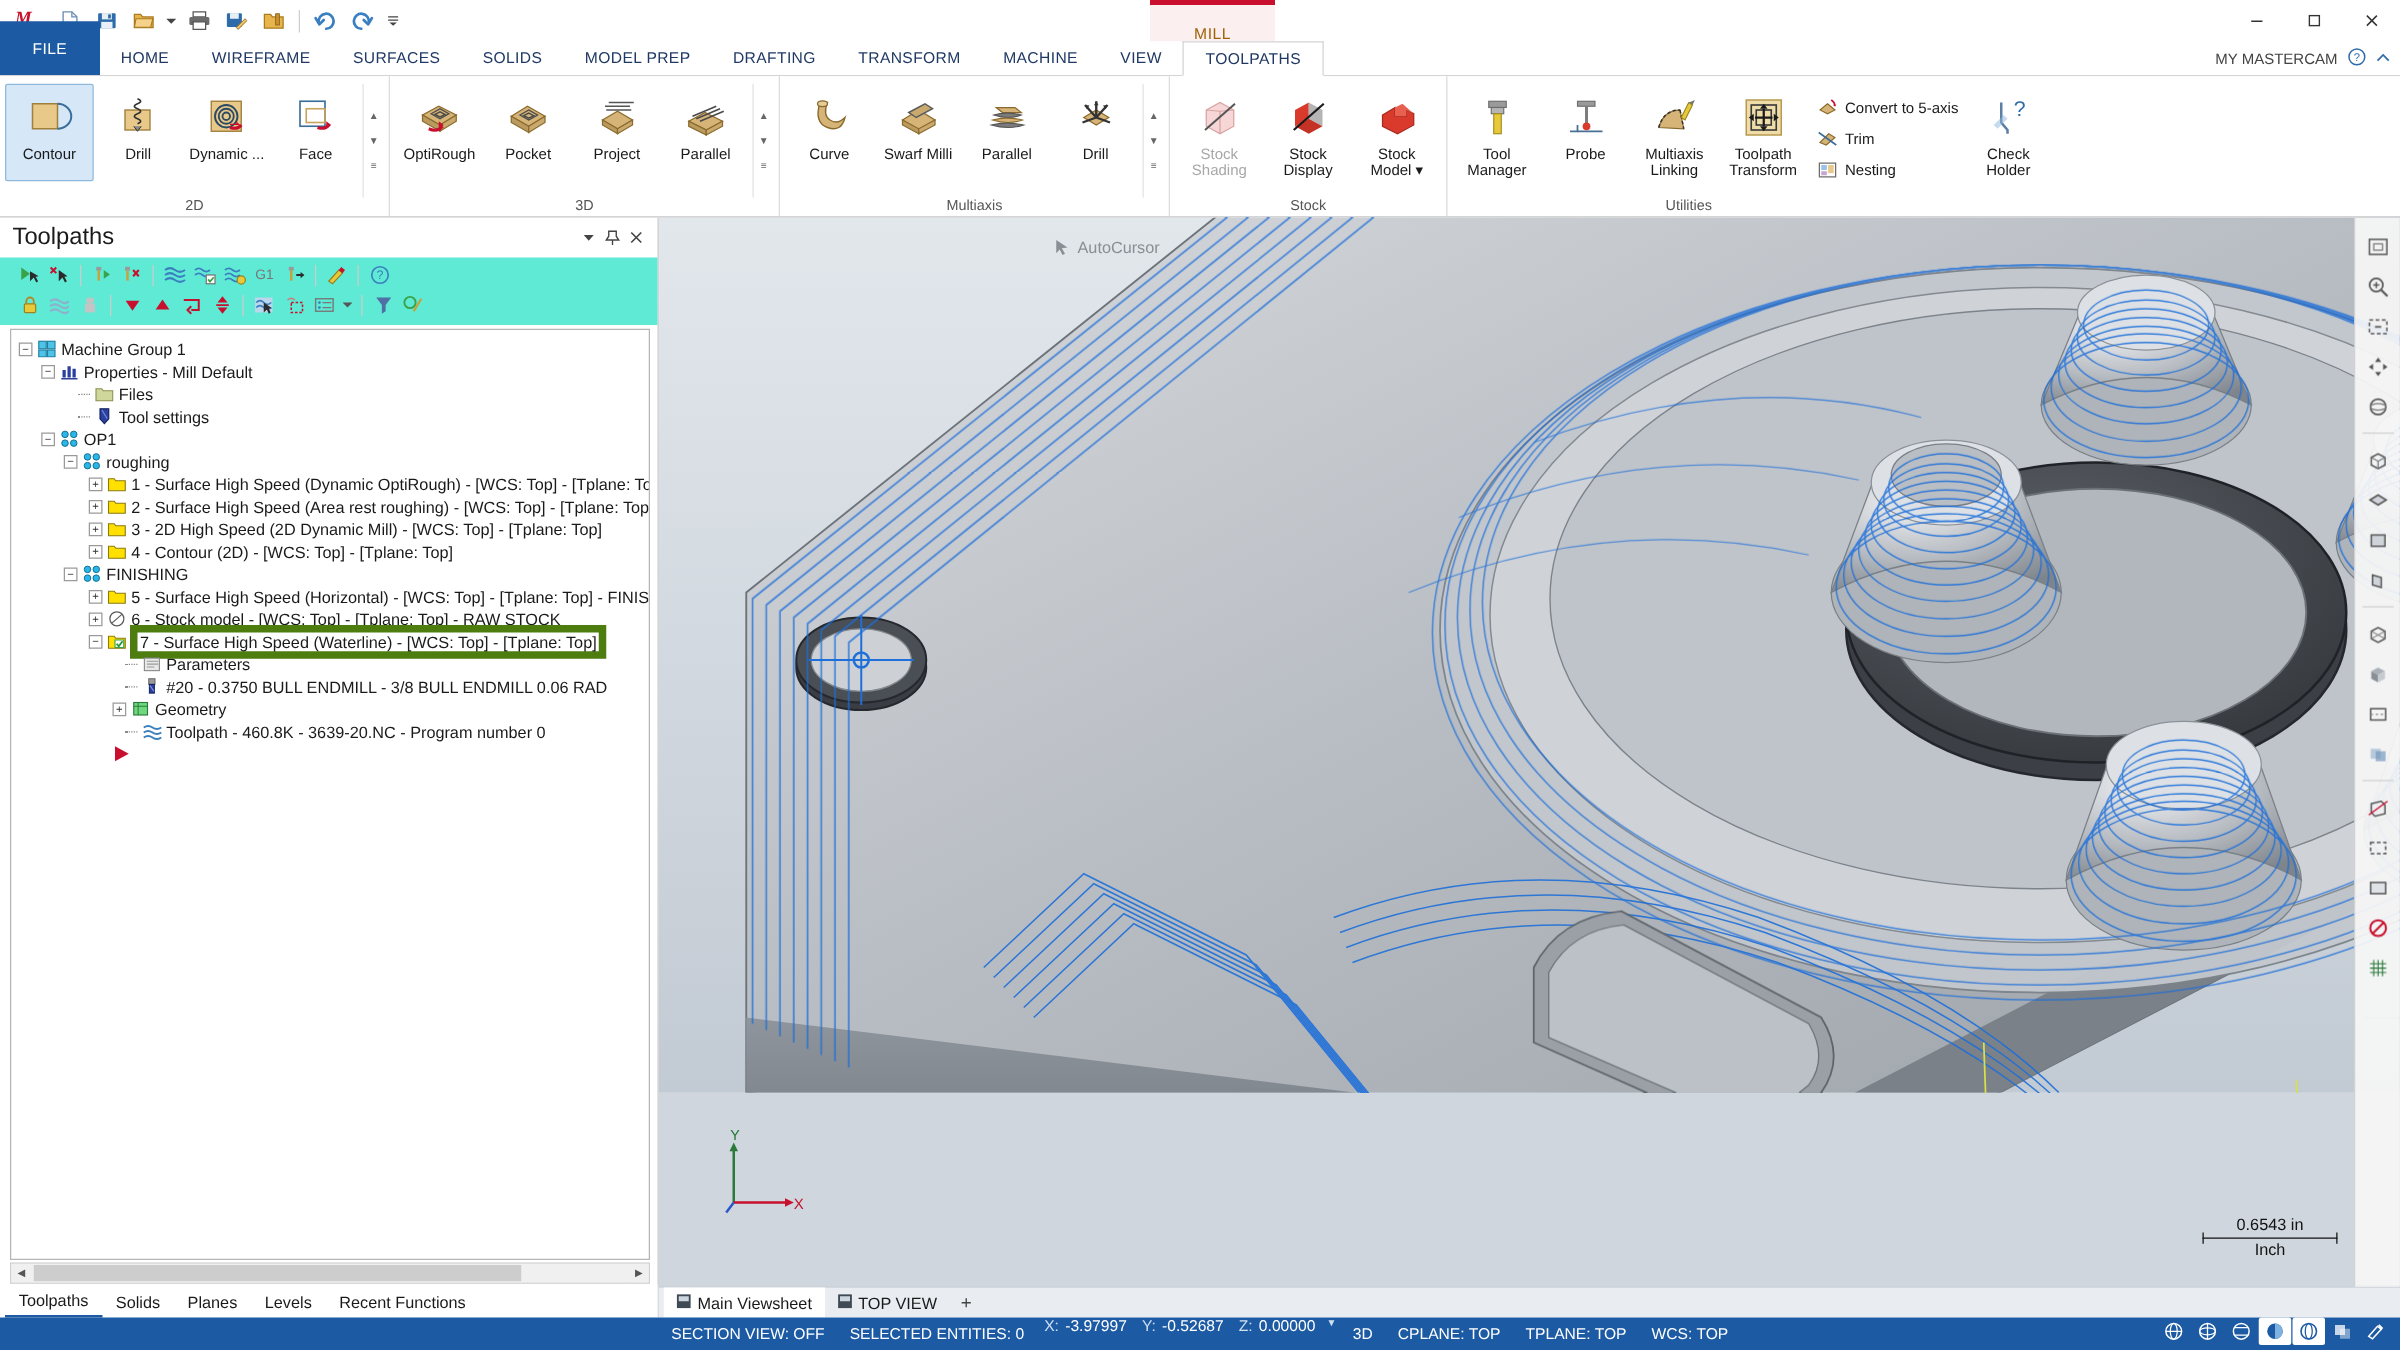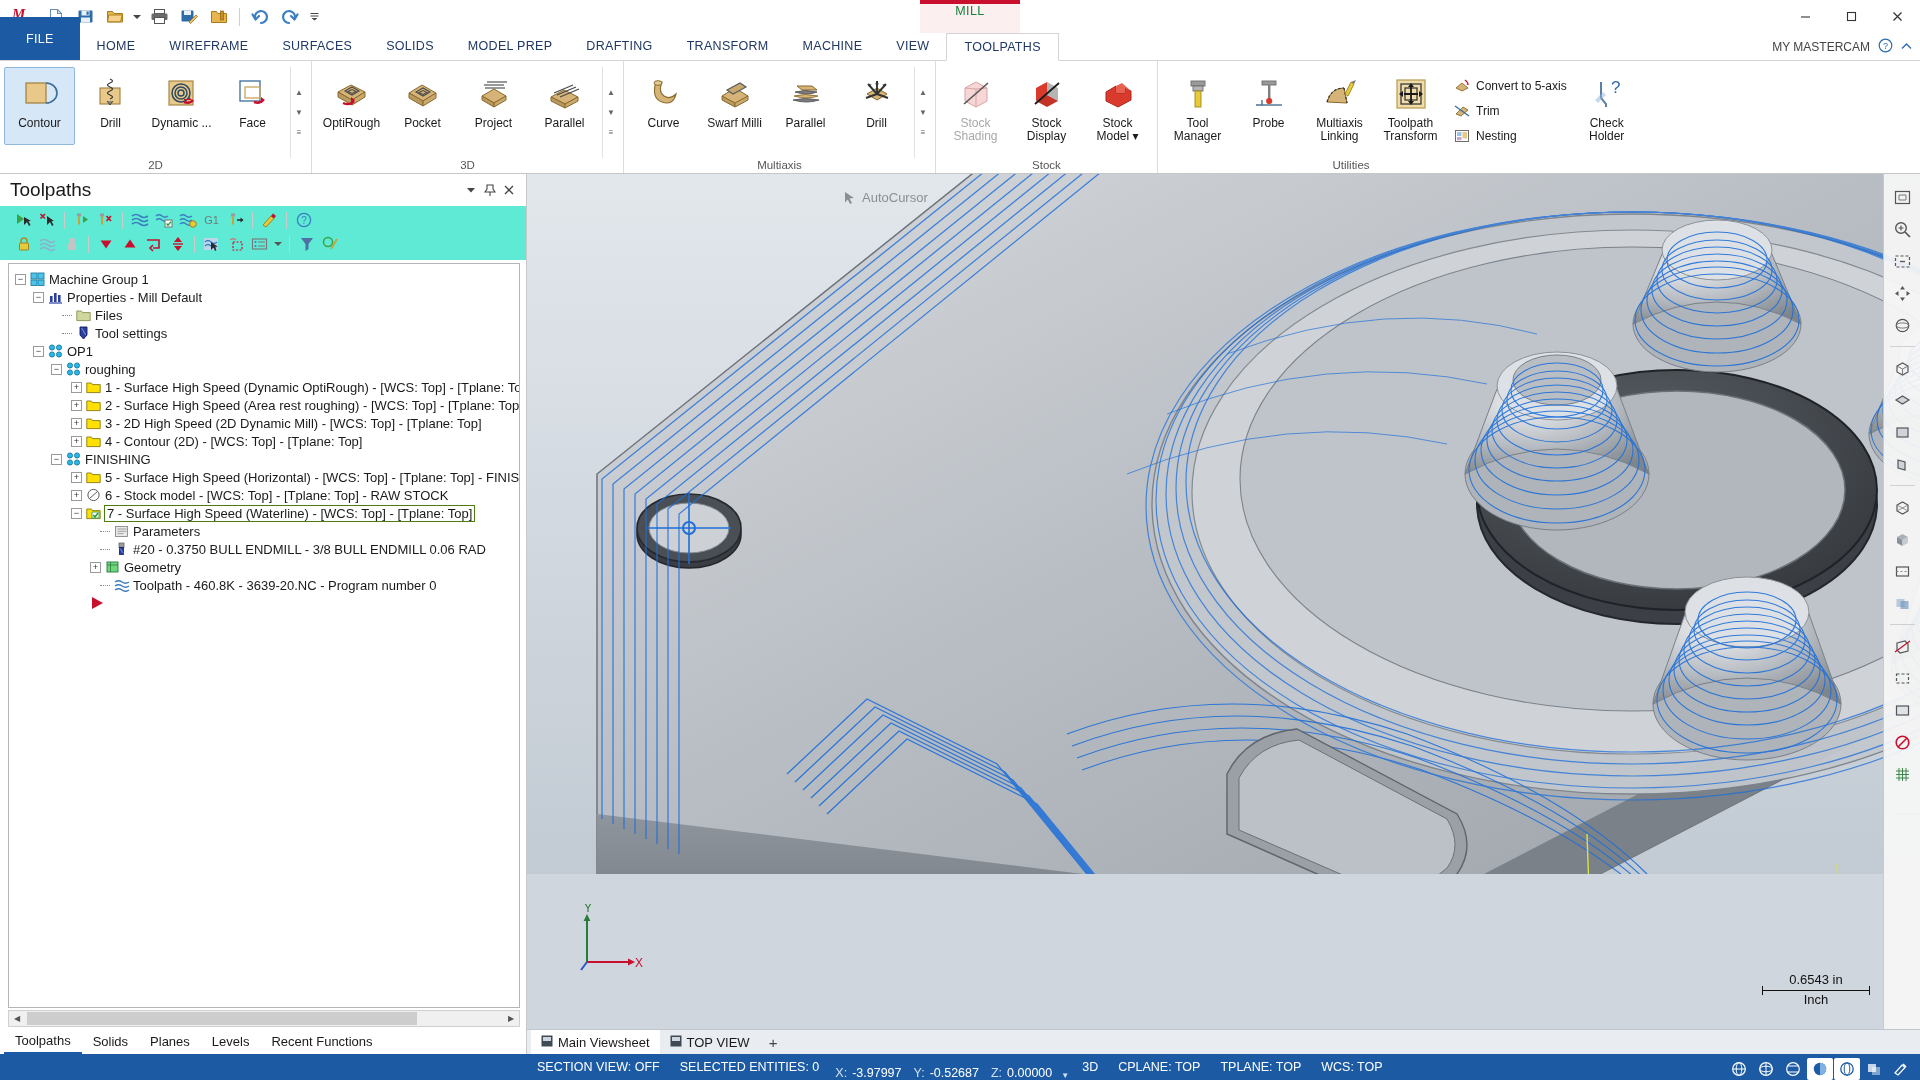--- a/index.html
+++ b/index.html
@@ -22,22 +22,22 @@
   .qat-btn {
     width: 28px; height: 26px; display: flex; align-items: center; justify-content: center;
     border-radius: 2px;
   }
   .qat-sep { width: 1px; height: 18px; background: #cfcfcf; margin: 0 4px; }
   .mc-logo { width: 34px; height: 26px; display: flex; align-items: center; justify-content: center; padding-left:4px;}
 
   .mill-tab {
     position: absolute; left: 920px; top: 0; width: 100px; height: 49px;
     background: #fbeff0; border-top: 4px solid #c8102e;
-    display: flex; justify-content: center;
-    font-size: 12.5px; color: #15803d; letter-spacing: .4px;
+    display: flex; align-items: center; justify-content: center;
+    font-size: 12.5px; color: #a16207; letter-spacing: .4px;
   }
   .doc-path {
     position: absolute; left: 1035px; top: 0; height: 33px; display: flex; align-items: center;
     font-size: 13px; color: #333; white-space: nowrap; max-width: 760px; overflow: hidden;
   }
   .wincontrols { position: absolute; right: 0; top: 0; height: 33px; display: flex; }
   .wc {
     width: 46px; height: 33px; display: flex; align-items: center; justify-content: center;
     font-size: 13px; color: #333;
   }
@@ -113,21 +113,21 @@
   .tb-btn { width: 23px; height: 22px; display: flex; align-items: center; justify-content: center; border: 1px solid transparent; border-radius: 2px; }
   .tb-sep { width: 1px; height: 17px; background: #ccc; margin: 0 4px; }
 
   .tp-tree {
     flex: 1; margin: 3px 6px 0 8px; border: 1px solid #b5b5b5; background: #fff;
     overflow: hidden; position: relative; font-size: 13px;
   }
   .tree-inner { padding: 6px 0 0 6px; }
   .tnode { height: 18px; display: flex; align-items: center; white-space: nowrap; position: relative; }
   .tnode-label { margin-left: 3px; }
-  .tnode.sel .tnode-label { border: 1px solid #4d7c0f; background: #ffffff; padding: 0 2px; margin-left: 2px; }
+  .tnode.sel .tnode-label { border: 6px solid #4d7c0f; background: #ffffff; padding: 0 2px; margin-left: 2px; }
   .exp {
     width: 11px; height: 11px; border: 1px solid #9a9a9a; background: #fff; font-size: 9px;
     display: flex; align-items: center; justify-content: center; color: #333; line-height: 1; flex: none;
   }
   .ticon { width: 17px; height: 16px; display: flex; align-items: center; justify-content: center; margin-left: 3px; flex: none; }
   .dots { width: 10px; height: 1px; border-top: 1px dotted #8a8a8a; flex: none; }
 
   .tp-scroll-h { height: 17px; margin: 2px 6px 1px 8px; display: flex; align-items: center; background: #f0f0f0; border: 1px solid #cfcfcf; }
   .hs-arrow { width: 16px; height: 15px; display: flex; align-items: center; justify-content: center; font-size: 8px; color: #555; background: #f0f0f0; }
   .hs-track { flex: 1; height: 15px; background: #f0f0f0; position: relative; }
@@ -167,21 +167,21 @@
     border-top: 1px solid #bfc6cd; flex: none;
   }
   .vp-tab {
     height: 25px; display: flex; align-items: center; gap: 5px; padding: 0 10px; font-size: 13px; color: #1a1a1a;
   }
   .vp-tab.active { background: #ffffff; }
   .vp-tab-add { padding: 0 9px; font-size: 15px; color: #444; }
 
   
   .statusbar {
-    height: 26px; background: #1c5ba4; color: #fff; display: flex; align-items: flex-end;
+    height: 26px; background: #1c5ba4; color: #fff; display: flex; align-items: flex-start;
     font-size: 12.5px; flex: none; padding-left: 0;
   }
   .sb-left { width: 527px; display: flex; align-items: center; }
   .sb-item { padding: 0 10px; height: 26px; display: flex; align-items: center; white-space: nowrap; }
   .sb-coord { padding: 0 6px; display: flex; align-items: center; gap: 5px; }
   .sb-coord .k { color: #cfe0f2; }
   .sb-right { margin-left: auto; display: flex; align-items: center; padding-right: 6px; gap: 1px; }
   .sb-ico { width: 26px; height: 22px; display: flex; align-items: center; justify-content: center; border-radius: 2px; }
   .sb-ico.on { background: #ffffff; color: #1c5ba4; }
   .sb-caret { font-size: 8px; color: #cfe0f2; padding: 0 3px; }

